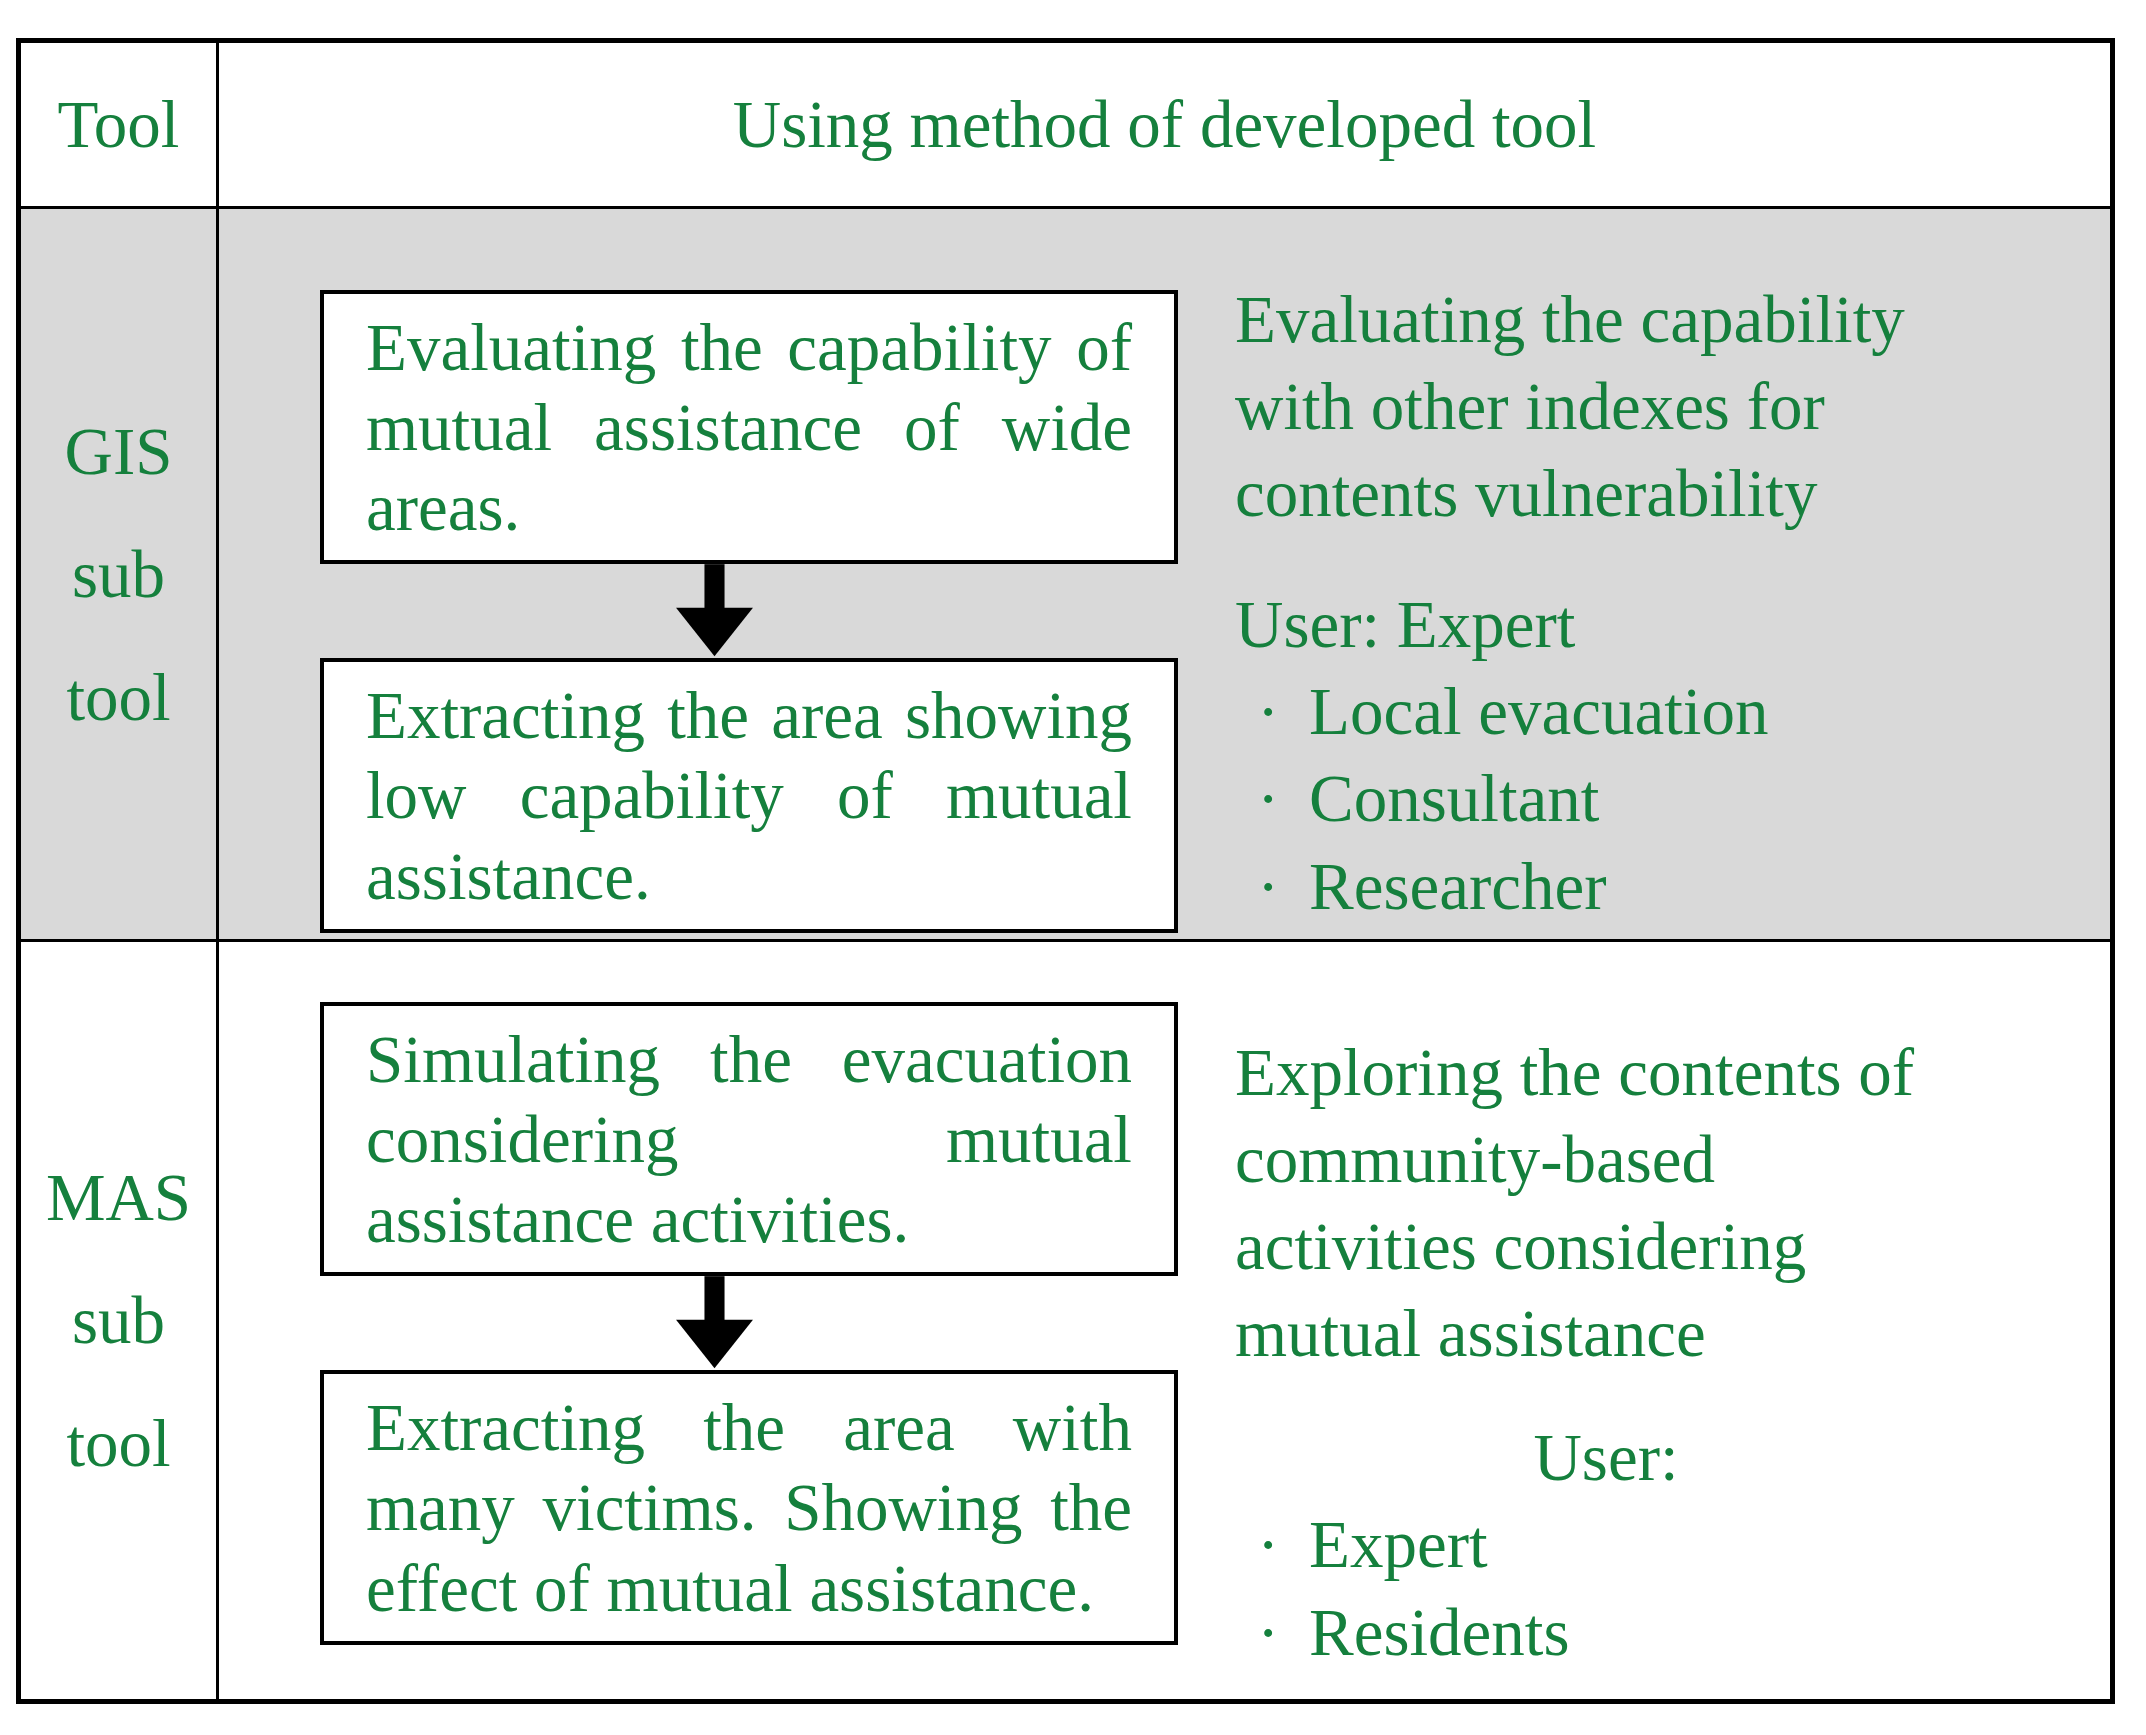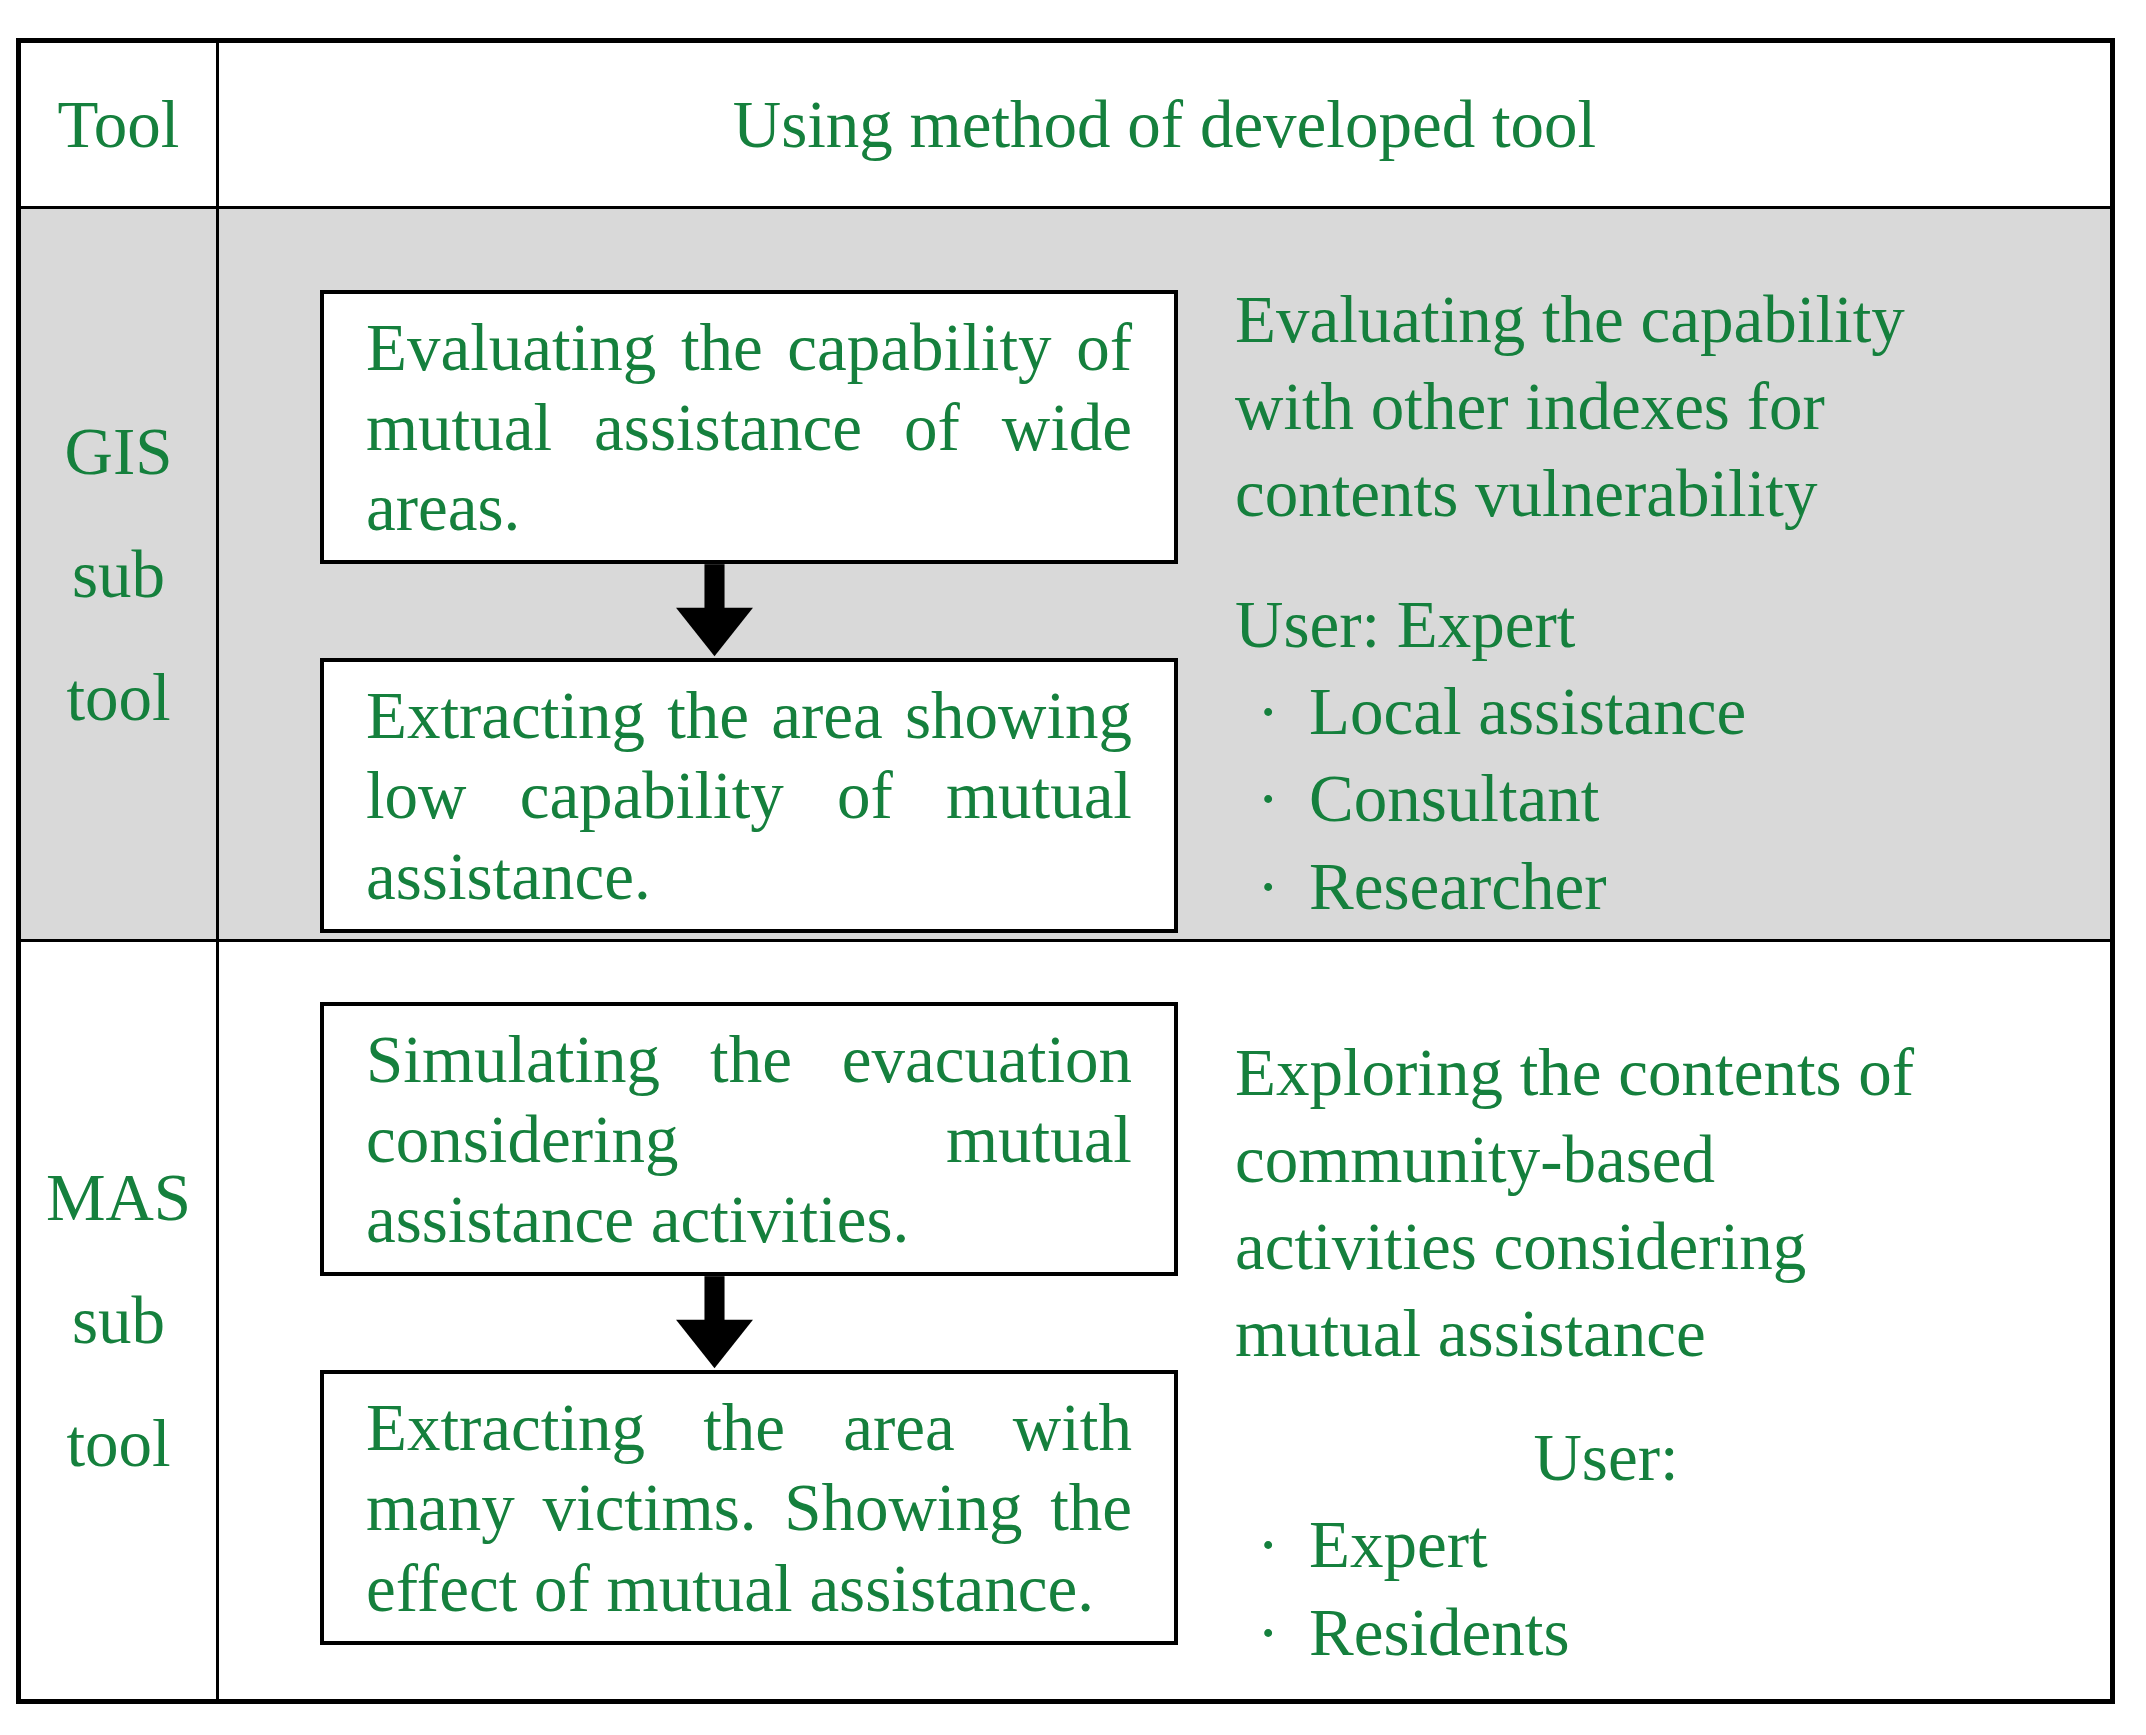--- a/index.html
+++ b/index.html
@@ -140,21 +140,21 @@
         <div class="flow-box">Extracting the area showing low capability of mutual assistance.</div>
       </div>
       <div class="desc-col">
         <div class="desc-text">Evaluating the capability
 with other indexes for
 contents vulnerability</div>
         <div class="user-heading">User: Expert</div>
         <div class="user-list">
           <div class="user-item">
             <span class="bullet">·</span>
-            <span>Local assistance</span>
+            <span>Local evacuation</span>
           </div>
           <div class="user-item">
             <span class="bullet">·</span>
             <span>Consultant</span>
           </div>
           <div class="user-item">
             <span class="bullet">·</span>
             <span>Researcher</span>
           </div>
         </div>

